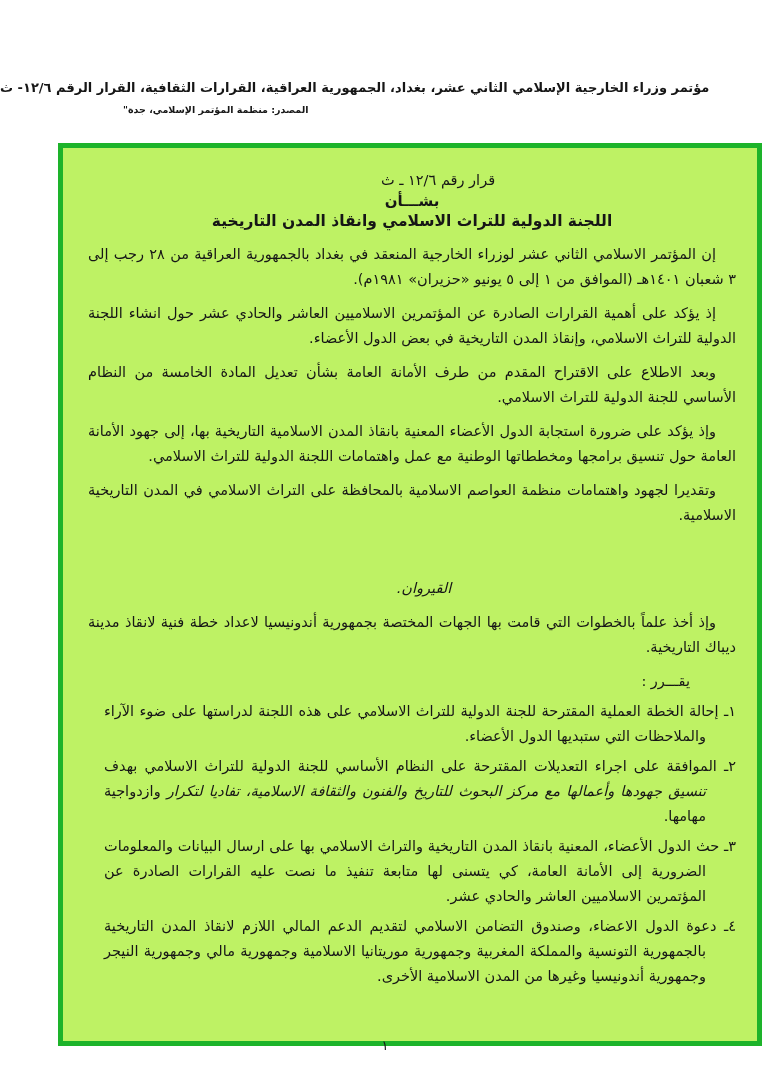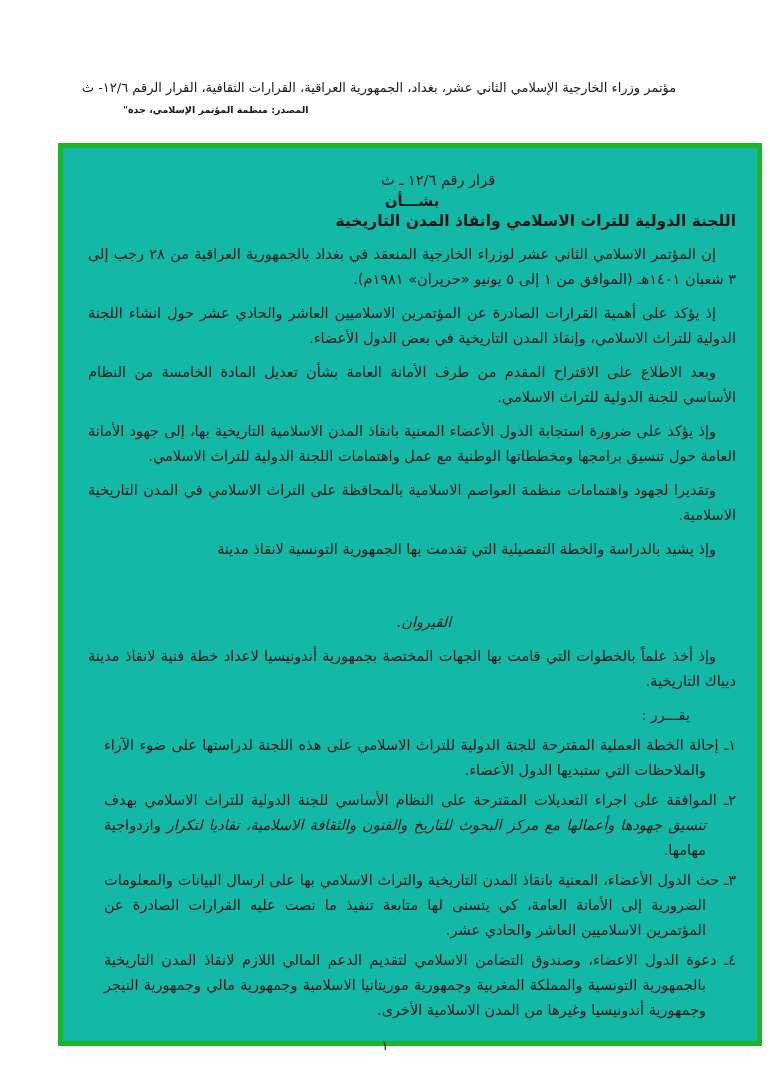--- a/index.html
+++ b/index.html
@@ -4,47 +4,47 @@
 <style>
   html,body { margin:0; padding:0; }
   body {
     width:770px; height:1086px; position:relative;
     background:#ffffff; color:#161616;
     font-family:"DejaVu Sans", sans-serif;
     overflow:hidden;
   }
   .citation {
     position:absolute; top:80px; left:0; right:12px;
-    direction:rtl; text-align:center; white-space:nowrap;
-    font-weight:normal; font-size:13px; letter-spacing:0;
+    direction:rtl; text-align:left; white-space:nowrap;
+    font-weight:bold; font-size:13px; letter-spacing:0;
   }
   .source {
     position:absolute; top:104px; left:123px;
     direction:rtl; white-space:nowrap;
     font-weight:bold; font-size:9.5px;
   }
   .doc-box {
     position:absolute; top:143px; left:58px;
     width:648px; height:869px;
     border:5px solid #1db32a;
-    background:#14b8a6;
+    background:#bef264;
     padding:24px 21px 0 25px;
     box-sizing:content-box;
     overflow:hidden;
   }
   .t1 {
     direction:rtl; text-align:center; padding-left:52px;
     font-size:14.5px; font-weight:normal; margin:0 0 4px 0;
   }
   .t2 {
     direction:rtl; text-align:center;
     font-size:15px; font-weight:bold; margin:0 0 2px 0;
   }
   .t3 {
-    direction:rtl; 
+    direction:rtl; text-align:center;
     font-size:15.5px; font-weight:bold; margin:0 0 12px 0;
   }
   .para {
     direction:rtl; text-align:justify; text-indent:20px;
     font-size:14.5px; line-height:25px;
     margin:0 0 9px 0;
   }
   .left-line {
     direction:rtl; text-align:center; text-indent:0;
     padding-left:24px;
@@ -78,21 +78,21 @@
   <div class="t1">قرار رقم ١٢/٦ ـ ث</div>
   <div class="t2">بشـــأن</div>
   <div class="t3">اللجنة الدولية للتراث الاسلامي وانقاذ المدن التاريخية</div>
 
   <div id="paragraphs">
       <div class="para"><span>إن المؤتمر الاسلامي الثاني عشر لوزراء الخارجية المنعقد في بغداد بالجمهورية العراقية من ٢٨ رجب إلى ٣ شعبان ١٤٠١هـ (الموافق من ١ إلى ٥ يونيو «حزيران» ١٩٨١م).</span></div>
       <div class="para"><span>إذ يؤكد على أهمية القرارات الصادرة عن المؤتمرين الاسلاميين العاشر والحادي عشر حول انشاء اللجنة الدولية للتراث الاسلامي، وإنقاذ المدن التاريخية في بعض الدول الأعضاء.</span></div>
       <div class="para"><span>وبعد الاطلاع على الاقتراح المقدم من طرف الأمانة العامة بشأن تعديل المادة الخامسة من النظام الأساسي للجنة الدولية للتراث الاسلامي.</span></div>
       <div class="para"><span>وإذ يؤكد على ضرورة استجابة الدول الأعضاء المعنية بانقاذ المدن الاسلامية التاريخية بها، إلى جهود الأمانة العامة حول تنسيق برامجها ومخططاتها الوطنية مع عمل واهتمامات اللجنة الدولية للتراث الاسلامي.</span></div>
       <div class="para"><span>وتقديرا لجهود واهتمامات منظمة العواصم الاسلامية بالمحافظة على التراث الاسلامي في المدن التاريخية الاسلامية.</span></div>
-      <div class="para"><span>وإذ يشيد بالدراسة والخطة التفصيلية التي تقدمت بها الجمهورية التونسية لانقاذ مدينة</span><div class="left-line"><span class="it">القيروان.</span></div></div>
+      <div class="para"><div class="left-line"><span class="it">القيروان.</span></div></div>
       <div class="para"><span>وإذ أخذ علماً بالخطوات التي قامت بها الجهات المختصة بجمهورية أندونيسيا لاعداد خطة فنية لانقاذ مدينة ديباك التاريخية.</span></div>
     </div>
 
   <div class="decide-heading">يقـــرر :</div>
 
   <div id="decisions">
       <div class="decision"><span class="num">١ـ </span><span>إحالة الخطة العملية المقترحة للجنة الدولية للتراث الاسلامي على هذه اللجنة لدراستها على ضوء الآراء والملاحظات التي ستبديها الدول الأعضاء.</span></div>
       <div class="decision"><span class="num">٢ـ </span><span>الموافقة على اجراء التعديلات المقترحة على النظام الأساسي للجنة الدولية للتراث الاسلامي بهدف </span><span class="it">تنسيق جهودها وأعمالها مع مركز البحوث للتاريخ والفنون والثقافة الاسلامية، تفاديا لتكرار</span><span> وازدواجية مهامها.</span></div>
       <div class="decision"><span class="num">٣ـ </span><span>حث الدول الأعضاء، المعنية بانقاذ المدن التاريخية والتراث الاسلامي بها على ارسال البيانات والمعلومات الضرورية إلى الأمانة العامة، كي يتسنى لها متابعة تنفيذ ما نصت عليه القرارات الصادرة عن المؤتمرين الاسلاميين العاشر والحادي عشر.</span></div>
       <div class="decision"><span class="num">٤ـ </span><span>دعوة الدول الاعضاء، وصندوق التضامن الاسلامي لتقديم الدعم المالي اللازم لانقاذ المدن التاريخية بالجمهورية التونسية والمملكة المغربية وجمهورية موريتانيا الاسلامية وجمهورية مالي وجمهورية النيجر وجمهورية أندونيسيا وغيرها من المدن الاسلامية الأخرى.</span></div>

